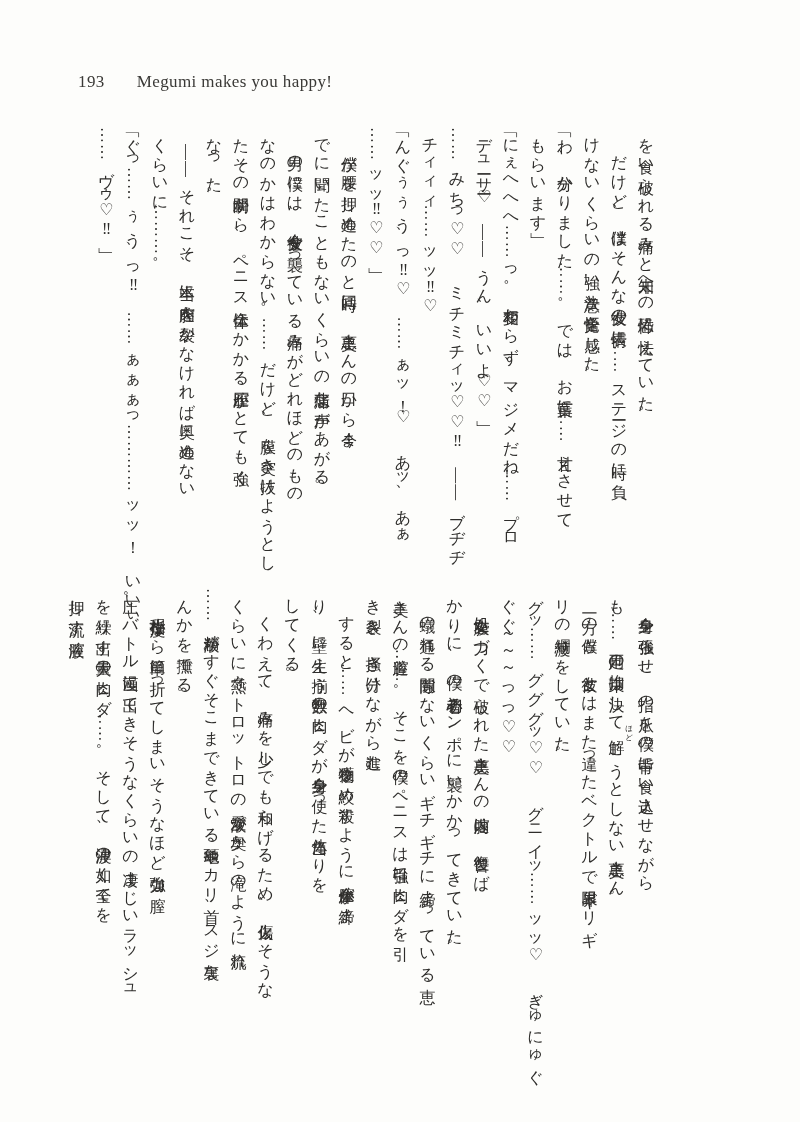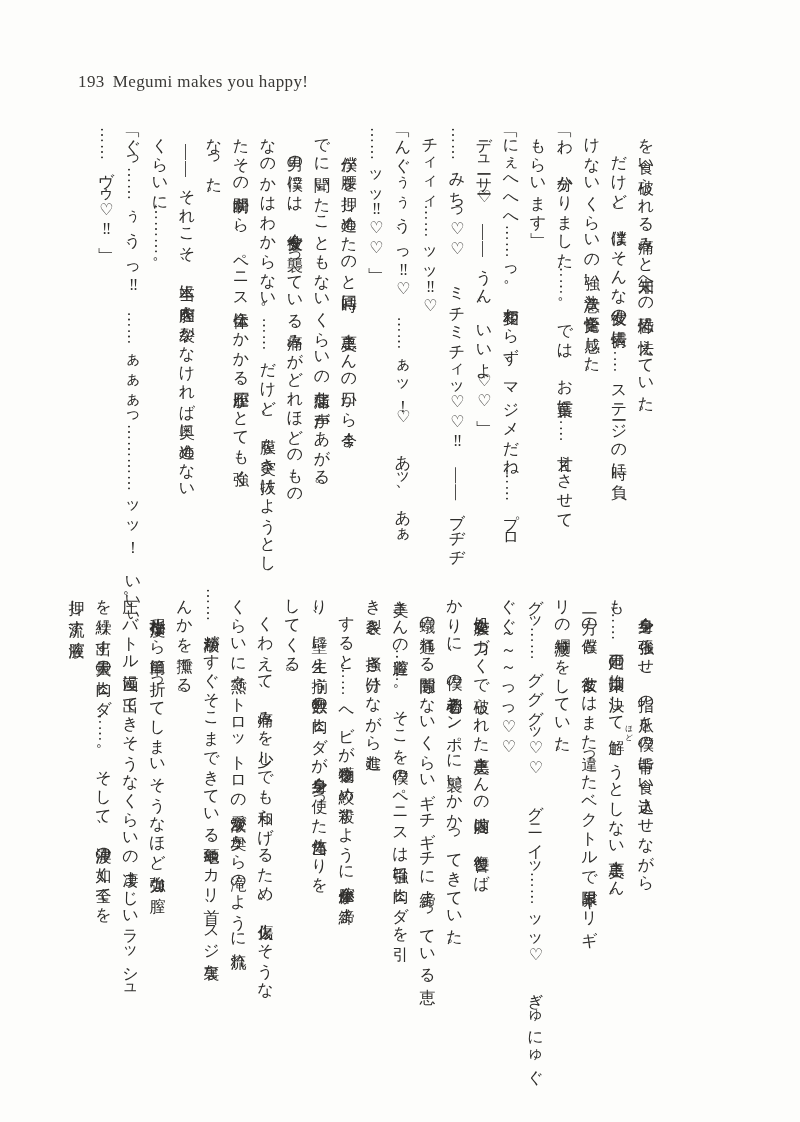--- a/index.html
+++ b/index.html
@@ -22,21 +22,21 @@
   .page-header {
     position: absolute;
     left: 78px;
     top: 72px;
     font-size: 17px;
     letter-spacing: 0.4px;
     color: #3a3936;
     white-space: nowrap;
   }
   .page-number {
-    margin-right: 8px;
+    margin-right: 32px;
     font-family: Liberation Serif, serif;
   }
   .vblock {
     position: absolute;
     writing-mode: vertical-rl;
     text-orientation: mixed;
     font-size: 16px;
     letter-spacing: 1px;
     line-height: 27px;
     color: #2e2d2b;

